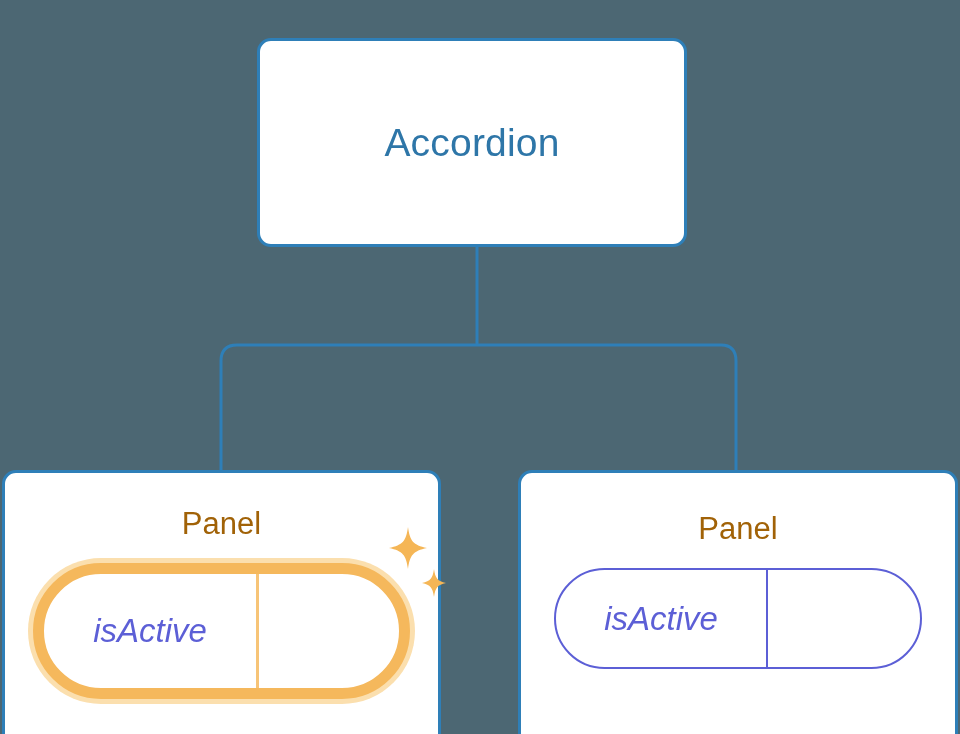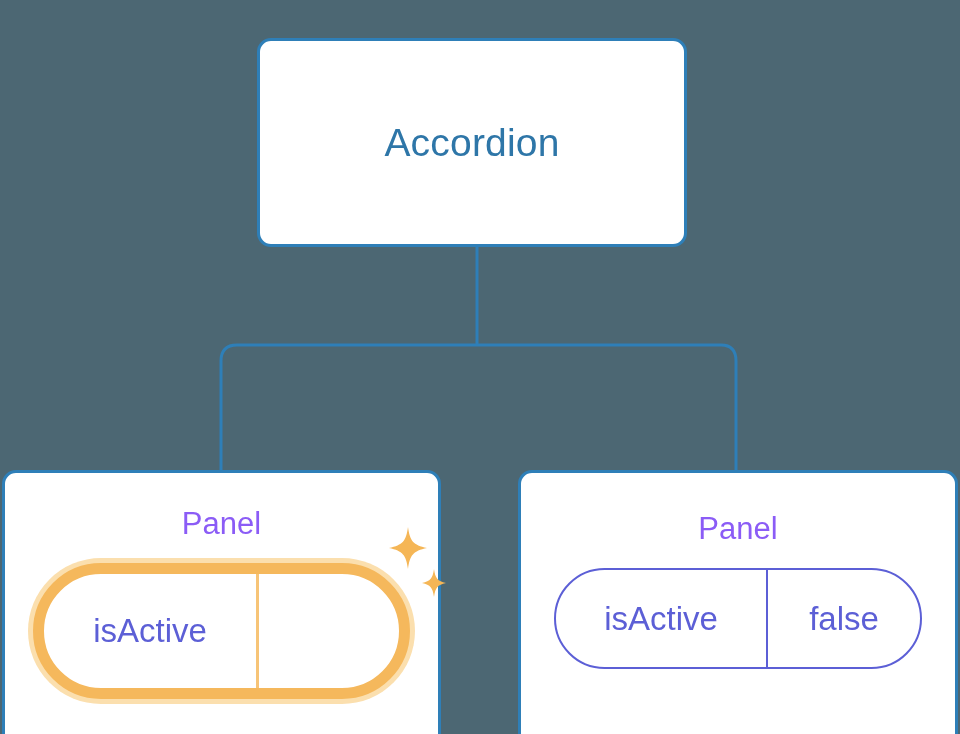--- a/index.html
+++ b/index.html
@@ -74,21 +74,21 @@
   #panel-right {
     left: 518px;
     top: 470px;
     width: 440px;
     height: 290px;
     padding-top: 40px;
   }
 
   .panel-title {
     font-size: 31px;
-    color: #8b5cf6;
+    color: #a16207;
     line-height: 1;
     margin-bottom: 24px;
   }
 
   
   .prop-pill {
     display: flex;
     align-items: stretch;
     border-radius: 999px;
     background: #ffffff;
@@ -118,20 +118,21 @@
   .prop-pill.plain .prop-val {
     flex: 1 1 auto;
     font-size: 33px;
     color: #5c5fd6;
   }
 
   
   .pill-wrap {
     position: relative;
     display: inline-block;
+    font-style: italic;
   }
 
   .prop-pill.highlight {
     height: 136px;
     width: 377px;
     border: 11px solid #f5b85c;
     box-shadow: 0 0 0 5px #fbdfae;
     align-items: stretch;
   }
   .prop-pill.highlight .prop-key {
@@ -187,18 +188,17 @@
       </svg>
     </div>
   </div>
 
   <div class="node-card" id="panel-right">
     <span class="panel-title">Panel</span>
 
     <div class="pill-wrap">
       <div class="prop-pill plain">
         <span class="prop-key">isActive</span>
-        <span class="prop-val">false</span>
       </div>
     </div>
   </div>
 
 </div>
 
 </body></html>

